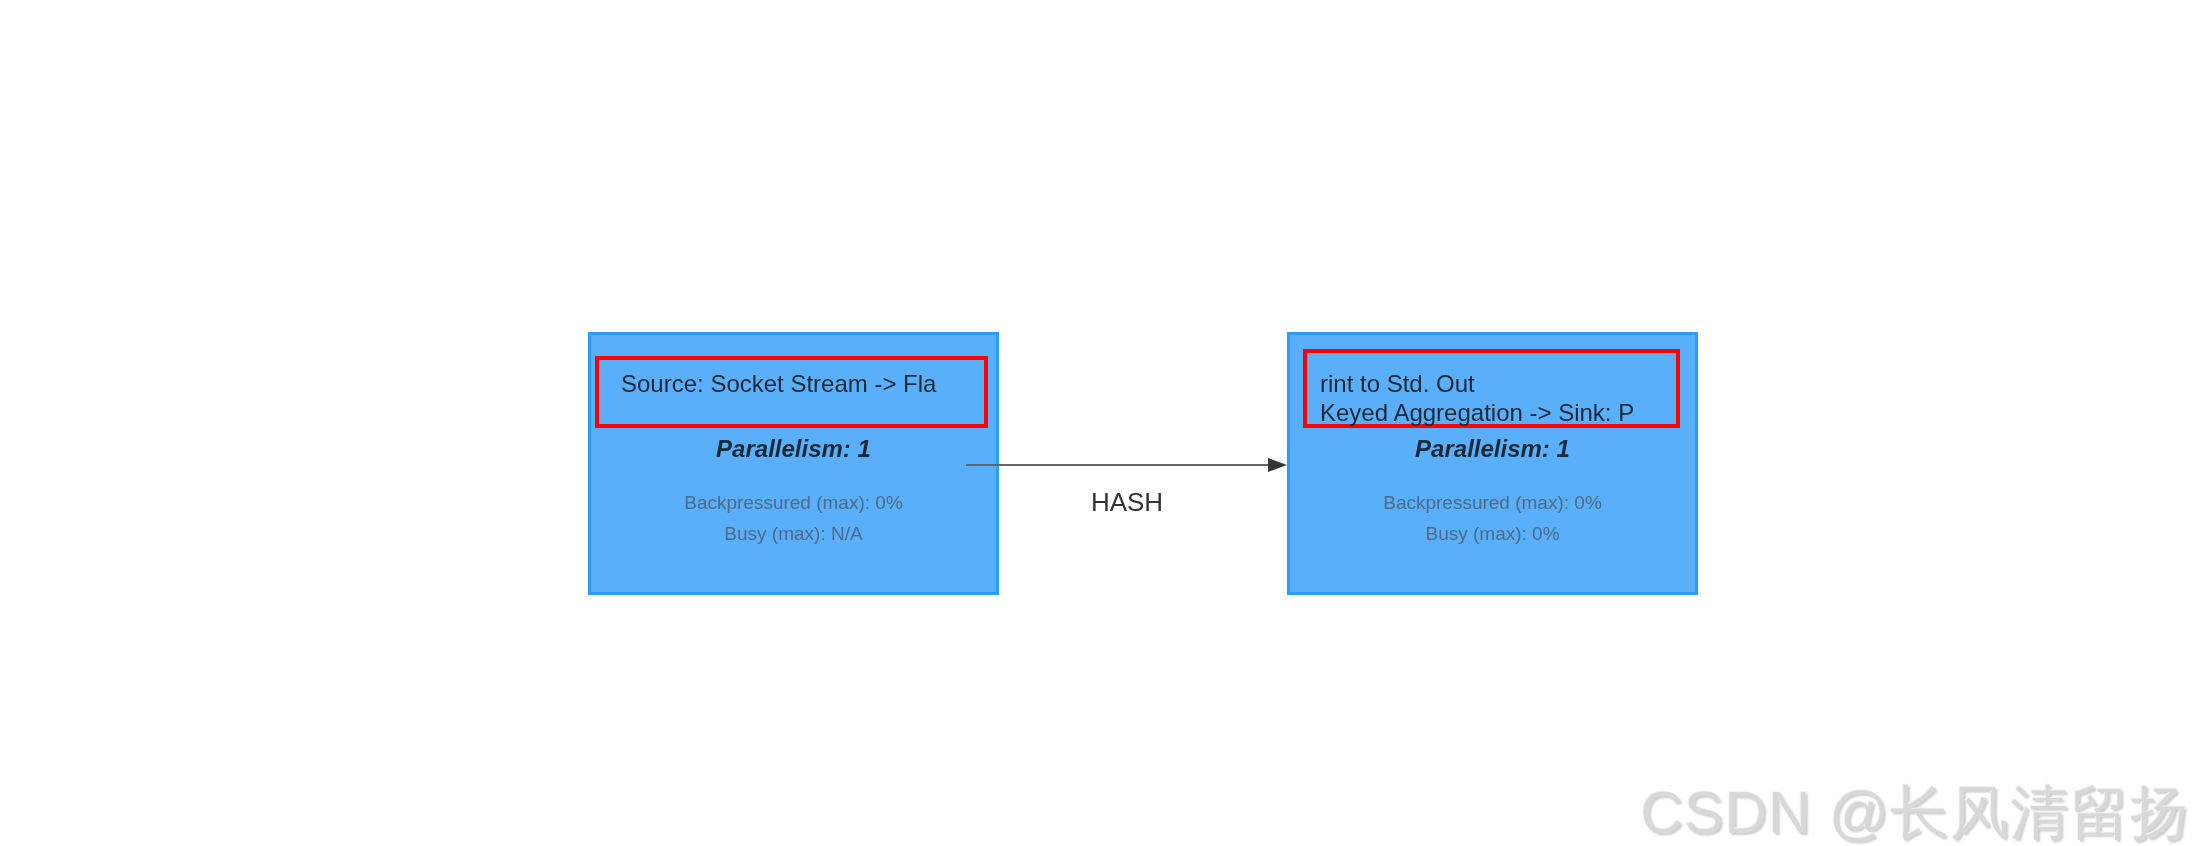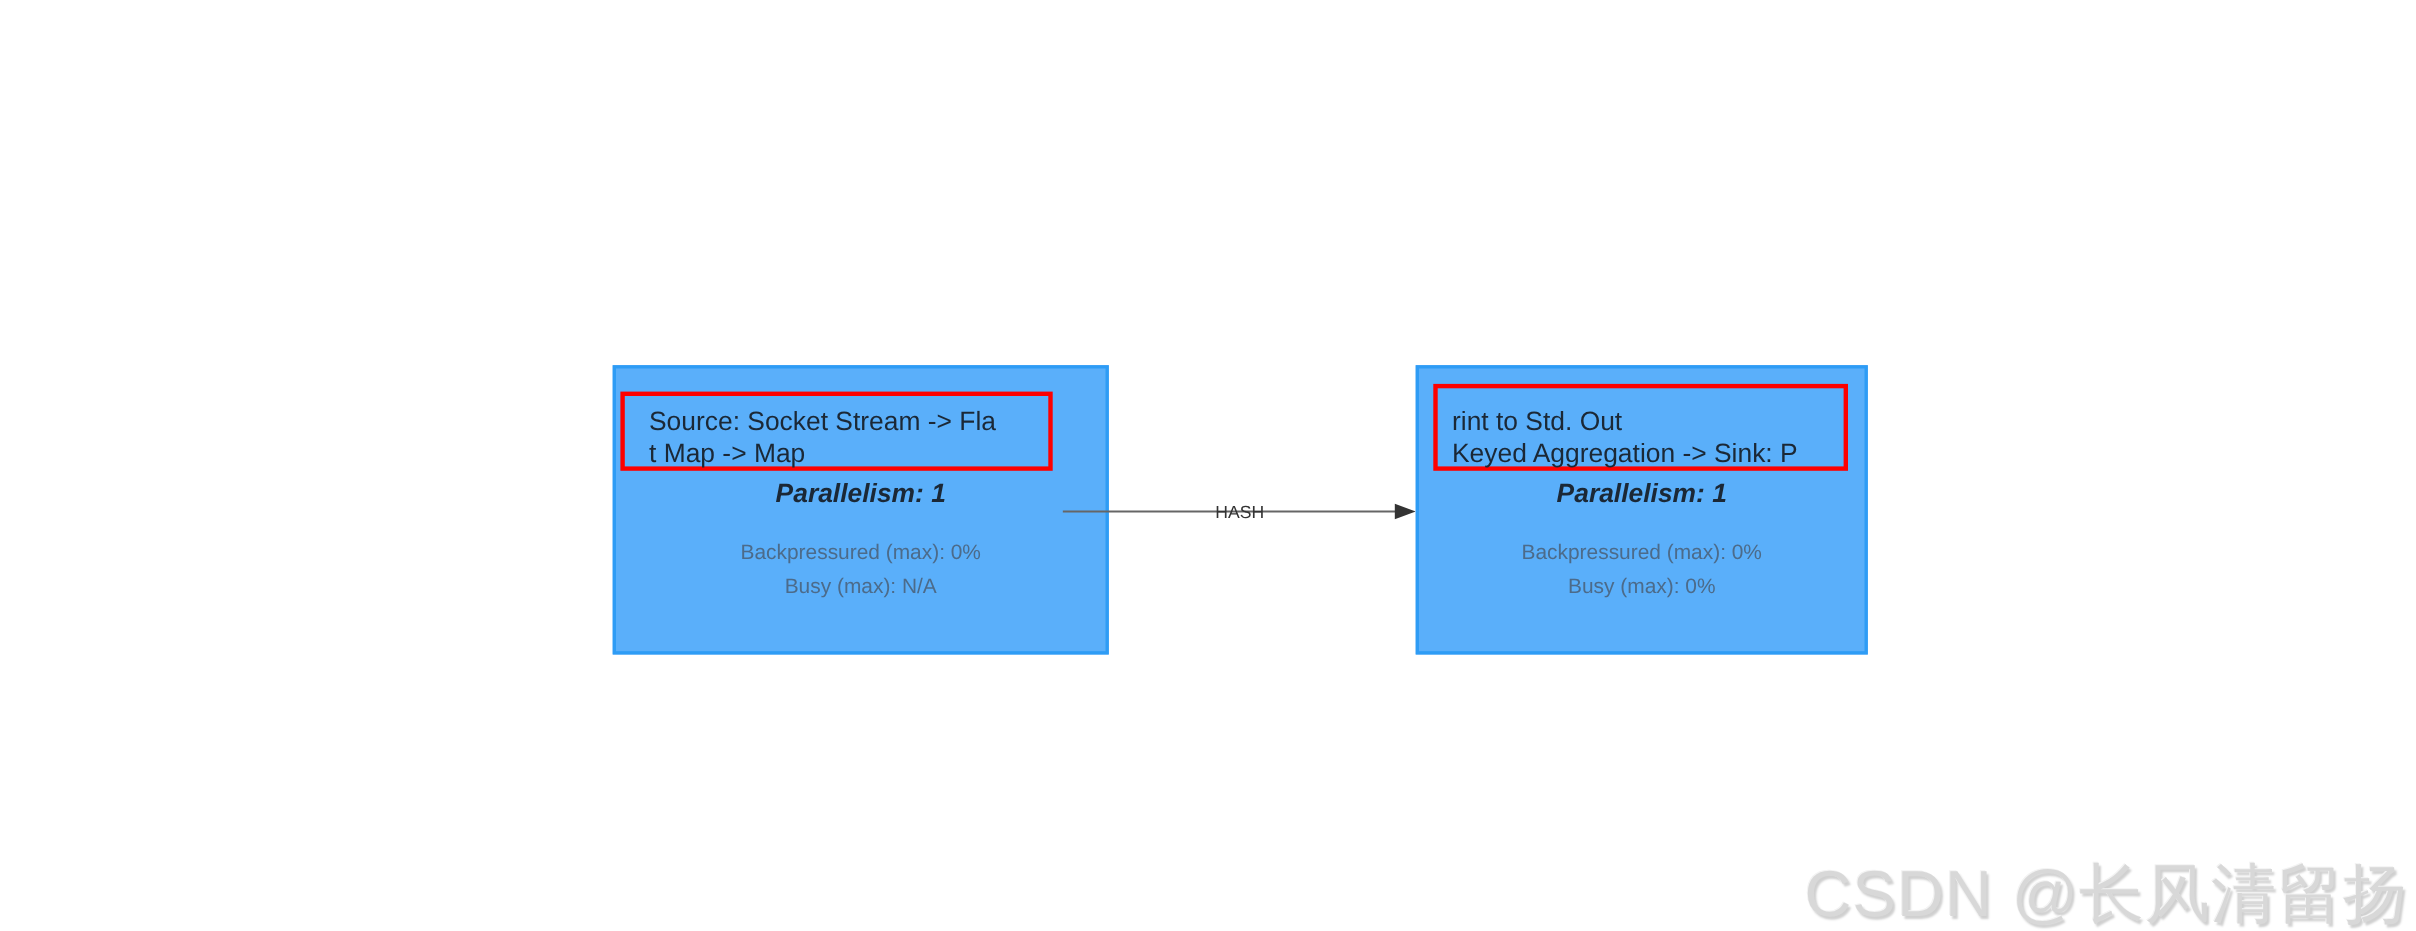--- a/index.html
+++ b/index.html
@@ -16,21 +16,21 @@
   }
   .node {
     position: absolute;
     top: 332px;
     height: 263px;
     background: var(--node-fill, #5aaffa);
     border: 3px solid var(--node-border, #2e9cf5);
     box-sizing: border-box;
     cursor: pointer;
   }
-  .node-source { left: 557px; width: 451px; }
+  .node-source { left: 588px; width: 411px; }
   .node-sink   { left: 1287px; width: 411px; }
   .red-box {
     position: absolute;
     border: 4px solid var(--annotation-red, #fe0000);
     box-sizing: border-box;
     pointer-events: none;
   }
   .node-source .red-box { left: 4px;  top: 21px; width: 393px; height: 72px; }
   .node-sink   .red-box { left: 13px; top: 14px; width: 377px; height: 79px; }
   .node-title {
@@ -68,23 +68,23 @@
   .edge-svg {
     position: absolute;
     left: 966px;
     top: 450px;
     width: 321px;
     height: 30px;
   }
   .edge-label {
     position: absolute;
     left: 1127px;
-    top: 458px;
+    top: 487px;
     transform: translateX(-50%);
-    font-size: 16px;
+    font-size: 26px;
     color: var(--edge-label-text, #333333);
     white-space: nowrap;
   }
   .watermark {
     position: absolute;
     right: 6px;
     top: 774px;
     font-size: 59px;
     letter-spacing: 1px;
     color: var(--watermark-text, #d8d8d8);
@@ -94,21 +94,20 @@
 </style>
 </head>
 <body>
 
 <div class="canvas">
 
   <div class="node node-source">
     <div class="red-box"></div>
     <div class="node-title">
       <span>Source: Socket Stream -&gt; Fla</span>
-      <span>t Map -&gt; Map</span>
     </div>
     <div class="parallelism">Parallelism: 1</div>
     <div class="metrics">
       <div>Backpressured (max): 0%</div>
       <div>Busy (max): N/A</div>
     </div>
   </div>
 
   <svg class="edge-svg" viewBox="0 0 321 30" xmlns="http://www.w3.org/2000/svg">
     <line x1="0" y1="15" x2="304" y2="15" stroke="var(--edge-line, #666666)" stroke-width="2"></line>

